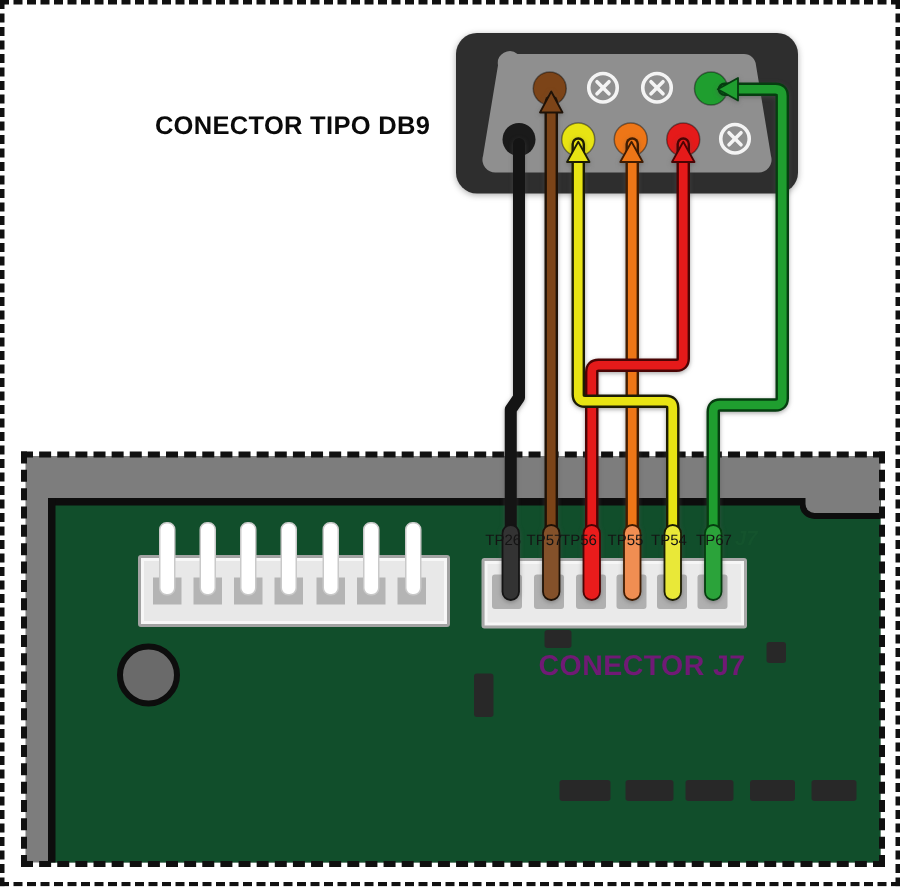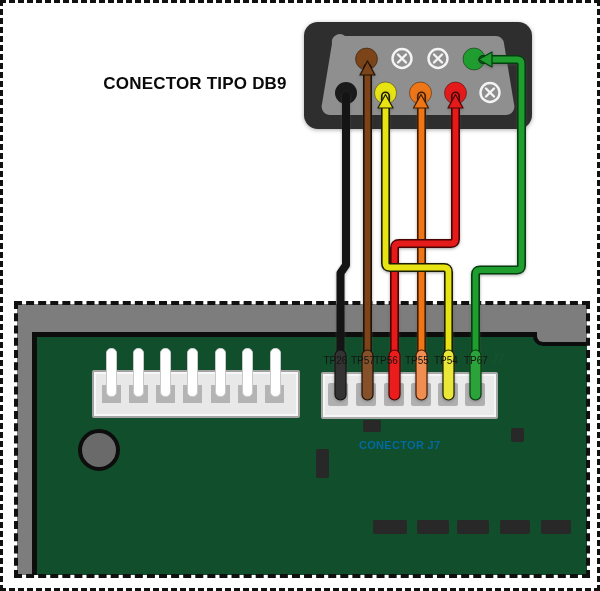--- a/index.html
+++ b/index.html
@@ -34,22 +34,22 @@
   .j7-slot{top:82px;width:20px;height:23px;background:#b0b0b0;border-radius:2px;}
   
   .comp{background:#282828;border-radius:2px;}
   #pcb-hole{left:64px;top:128px;width:42px;height:42px;background:#6a6a6a;
        border:4px solid #0d0d0d;border-radius:50%;box-sizing:border-box;}
   
   .tp-label{top:355px;width:34px;height:12px;line-height:12px;text-align:left;
        font-size:10px;color:#141414;z-index:6;}
   #j7-label{left:490px;top:351px;font-size:13.5px;font-weight:bold;font-style:italic;
        color:#14532d;z-index:6;}
-  #pcb-caption{left:359px;top:436px;font-size:11px;font-weight:bold;line-height:18px;
-       color:#0369a1;letter-spacing:.3px;z-index:6;}
+  #pcb-caption{left:359px;top:436px;font-size:19px;font-weight:bold;line-height:18px;
+       color:#701a75;letter-spacing:.3px;z-index:6;}
   #wire-layer{left:0;top:0;z-index:5;pointer-events:none;}
 </style>
 </head>
 <body>
 
 <div id="stage">
 
   <div id="outer-frame" class="abs"></div>
 
   <div id="db9-title" class="abs">

